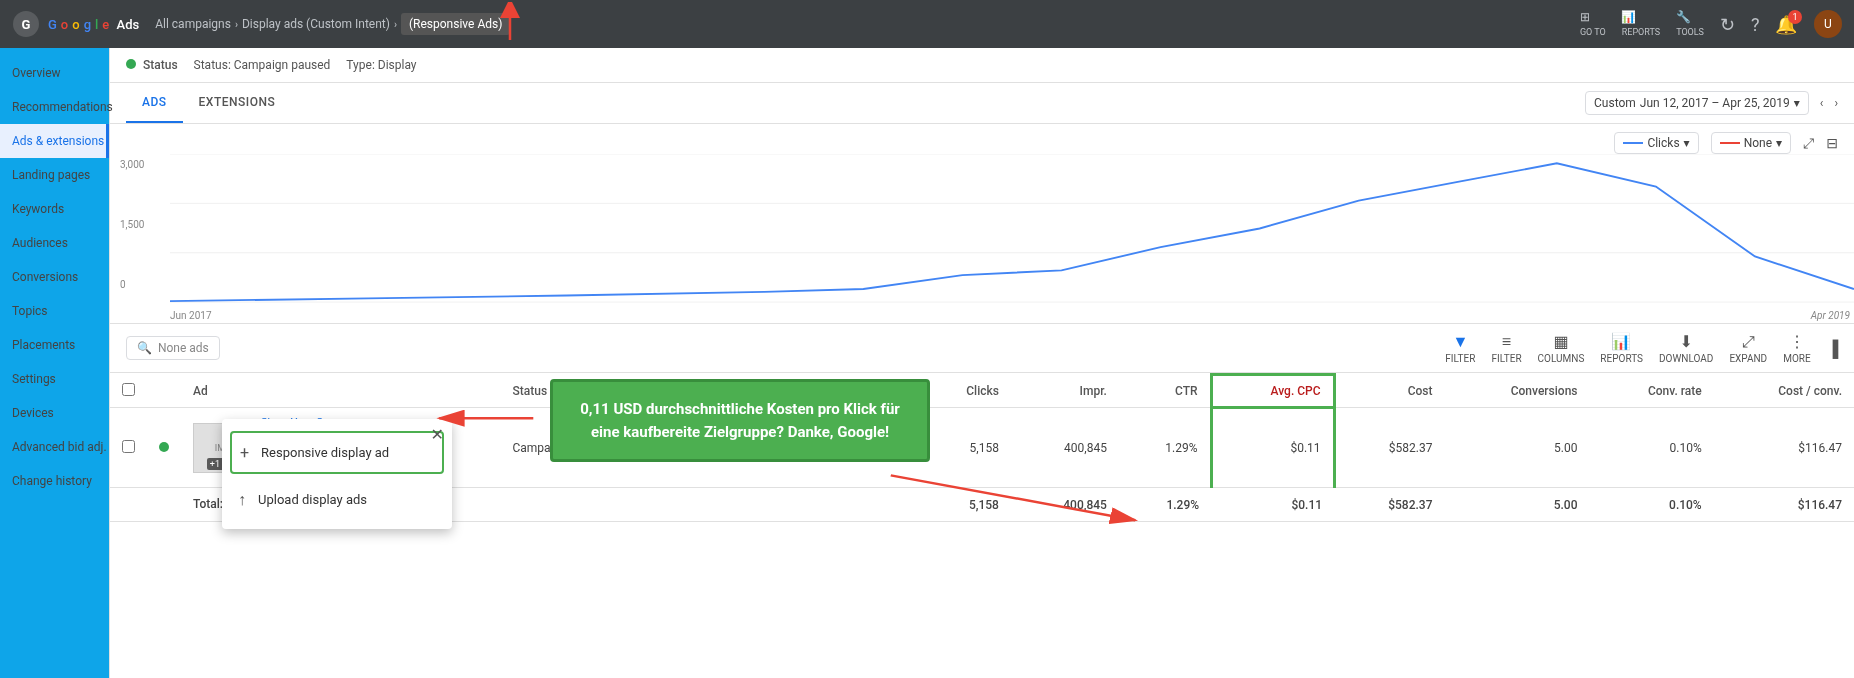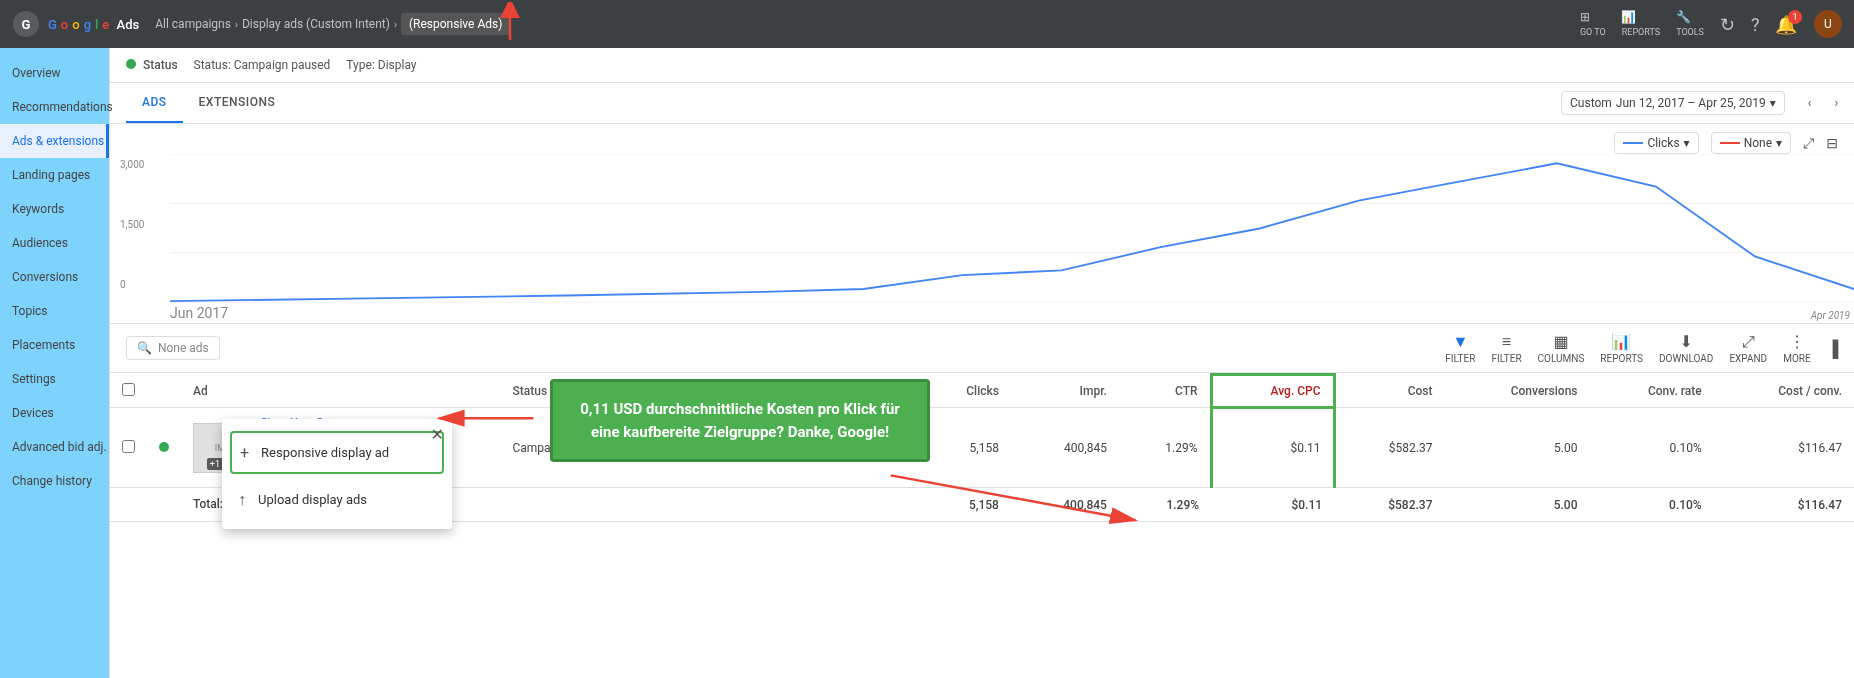--- a/index.html
+++ b/index.html
@@ -32,21 +32,21 @@
     }
     .top-nav-right { margin-left: auto; display: flex; align-items: center; gap: 16px; }
     .avatar { width: 28px; height: 28px; border-radius: 50%; background: #8b4513; display: flex; align-items: center; justify-content: center; color: #fff; font-size: 12px; }
 
     
     .layout { display: flex; height: calc(100vh - 48px); }
 
     
     .sidebar {
       width: 110px;
-      background: #7dd3fc;
+      background: #0ea5e9;
       border-right: 1px solid #e0e0e0;
       padding-top: 8px;
       flex-shrink: 0;
     }
     .sidebar-item {
       padding: 10px 12px;
       cursor: pointer;
       color: #444;
       font-size: 12px;
       white-space: nowrap;
@@ -81,21 +81,21 @@
       padding: 12px 16px;
       cursor: pointer;
       font-size: 12px;
       color: #555;
       text-transform: uppercase;
       font-weight: 500;
       letter-spacing: 0.5px;
       border-bottom: 2px solid transparent;
     }
     .tab.active { color: #1a73e8; border-bottom: 2px solid #1a73e8; }
-    .tabs-right { margin-left: auto; display: flex; align-items: center; gap: 23px; font-size: 12px; color: #555; }
+    .tabs-right { margin-left: auto; display: flex; align-items: center; gap: 11px; font-size: 12px; color: #555; }
     .date-range-btn {
       display: flex; align-items: center; gap: 4px; cursor: pointer;
       padding: 4px 8px; border: 1px solid #dadce0; border-radius: 4px;
       font-size: 12px; color: #444;
     }
 
     
     .chart-area {
       padding: 12px 16px 0;
       position: relative;
@@ -329,21 +329,21 @@
 
             <line x1="0" y1="0" x2="1700" y2="0" stroke="#e0e0e0" stroke-width="0.5"></line>
             <line x1="0" y1="53" x2="1700" y2="53" stroke="#e0e0e0" stroke-width="0.5"></line>
             <line x1="0" y1="106" x2="1700" y2="106" stroke="#e0e0e0" stroke-width="0.5"></line>
             <line x1="0" y1="159" x2="1700" y2="159" stroke="#e0e0e0" stroke-width="0.5"></line>
 
             <polyline points="0,158 200,155 400,152 600,148 700,145 800,130 900,125 1000,100 1100,80 1200,50 1300,30 1400,10 1500,35 1600,110 1700,145" fill="none" stroke="#4285f4" stroke-width="2"></polyline>
           </svg>
         </div>
 
-        <div style="position:absolute;left:60px;bottom:2px;font-size:14px;color:#888;">Jun 2017</div>
+        <div style="position:absolute;left:60px;bottom:2px;font-size:10px;color:#888;">Jun 2017</div>
         <div style="position:absolute;right:4px;bottom:2px;font-size:10px;color:#888;font-style:italic;">Apr 2019</div>
 
         <div class="chart-controls">
           <div class="chart-legend-btn">
             <span class="legend-blue"></span>
             <span>Clicks</span>
             <span>▾</span>
           </div>
           <div class="chart-legend-btn">
             <span class="legend-red"></span>

